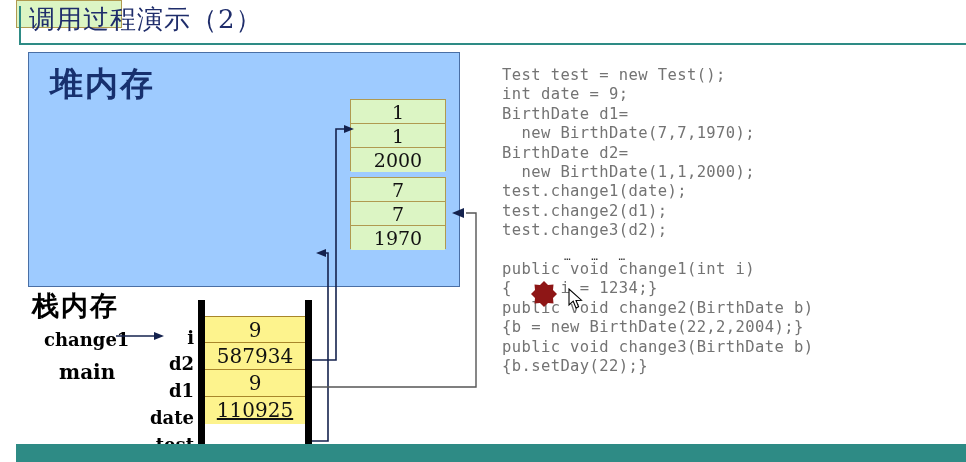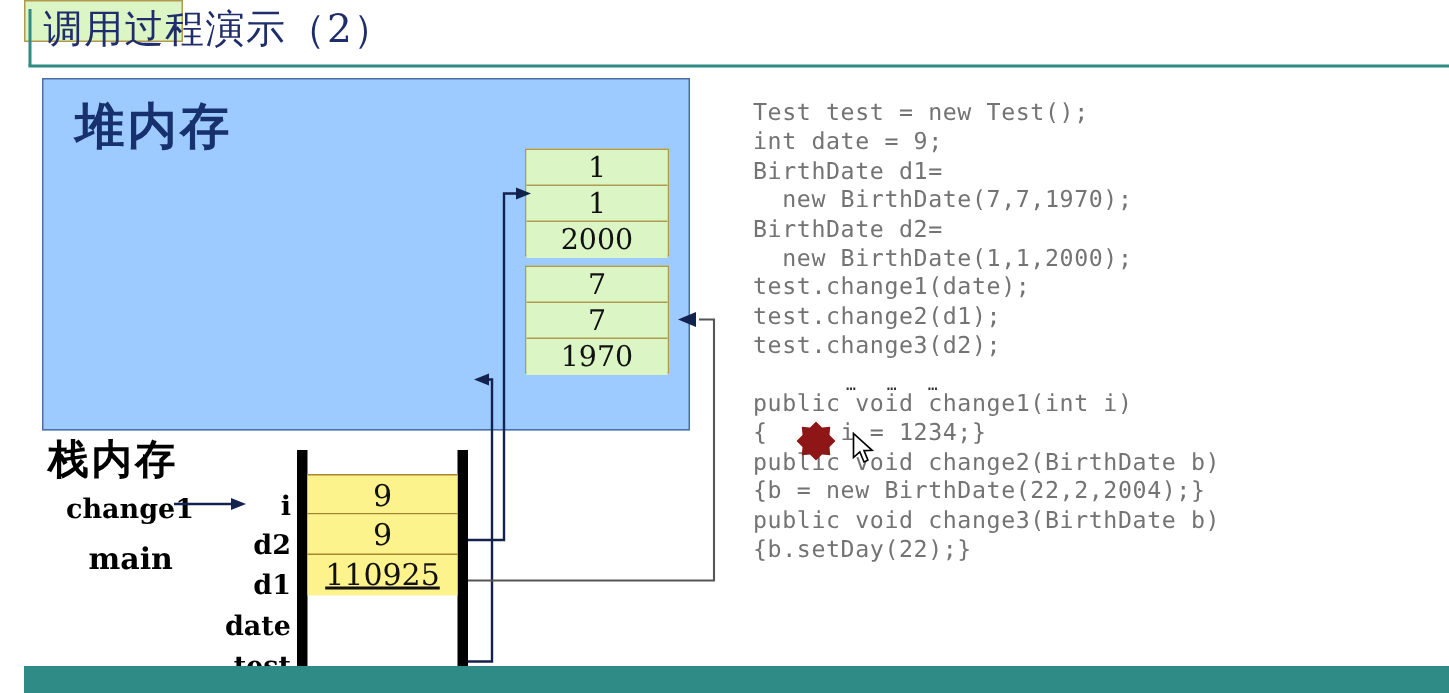--- a/index.html
+++ b/index.html
@@ -131,20 +131,21 @@
   <div class="frame-label" style="left:108px;top:353px;">d2</div>
   <div class="frame-label" style="left:108px;top:380px;">d1</div>
   <div class="frame-label" style="left:108px;top:407px;">date</div>
   <div class="frame-label" style="left:108px;top:434px;">test</div>
 
   <div class="stack-box">
     <div class="stack-wall-l"></div>
     <div class="stack-wall-r"></div>
     <div class="stack-cells">
       <div class="stack-cell">9</div>
+      <div class="stack-cell">587934</div>
       <div class="stack-cell">9</div>
       <div class="stack-cell">110925</div>
     </div>
   </div>
 
   <div class="code">Test test = new Test();
 int date = 9;
 BirthDate d1=
   new BirthDate(7,7,1970);
 BirthDate d2=

